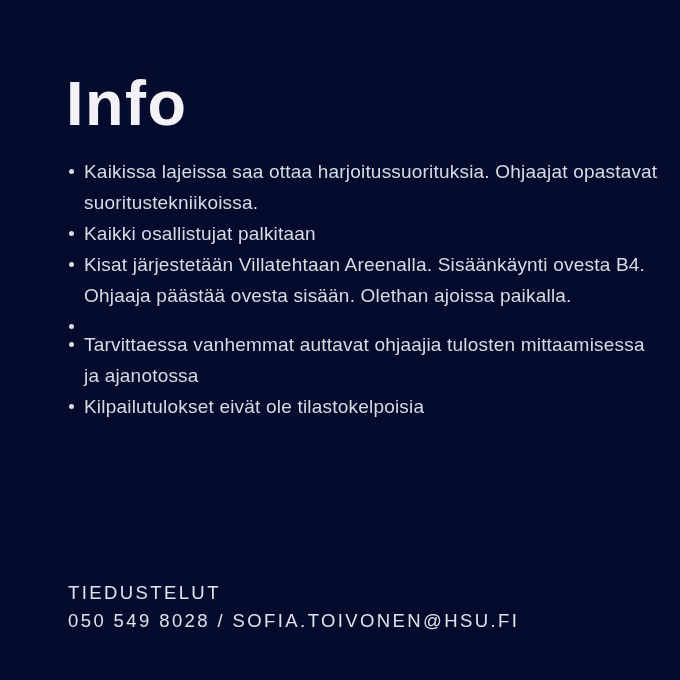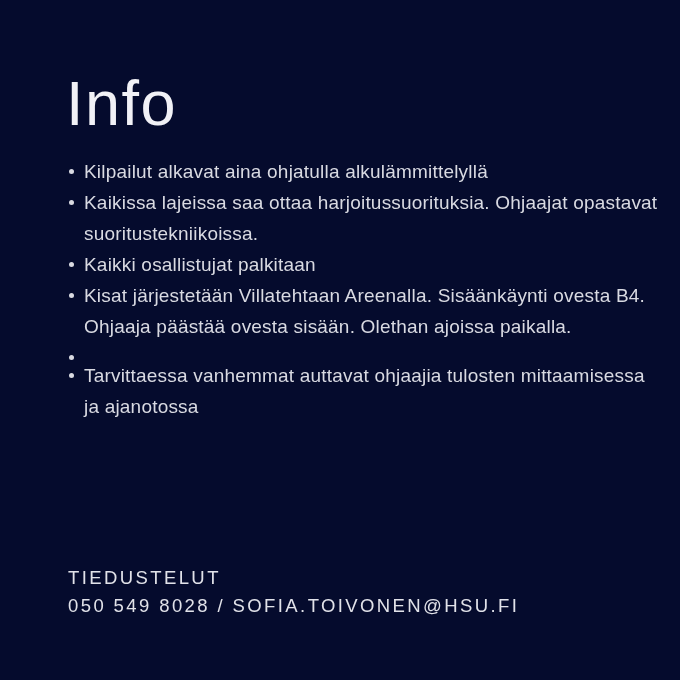--- a/index.html
+++ b/index.html
@@ -13,21 +13,21 @@
     position: relative;
     overflow: hidden;
   }
   .page-title {
     position: absolute;
     left: 66px;
     top: 70px;
     margin: 0;
     font-size: 63px;
     line-height: 66px;
-    font-weight: 400;
+    font-weight: 700;
     letter-spacing: 1.5px;
     color: #f1f1f6;
     text-align: right;
   }
   .info-list {
     position: absolute;
     left: 68px;
     top: 156px;
     width: 596px;
     margin: 0;
@@ -43,60 +43,60 @@
     flex: 0 0 auto;
     width: 5px;
     height: 5px;
     border-radius: 50%;
     background: #d9dae2;
     margin: 13px 10px 0 1px;
   }
   .contact-block {
     position: absolute;
     left: 68px;
-    top: 564px;
+    top: 579px;
     font-size: 18.5px;
     line-height: 27.5px;
     font-weight: 300;
     letter-spacing: 2.4px;
     text-transform: uppercase;
     color: #e1e2e9;
   }
 </style>
 </head>
 <body>
 
 <div class="page">
 
   <h1 class="page-title">Info</h1>
 
   <ul class="info-list">
-    <li>
-      <span class="bullet-dot"></span>
-      <span>Kilpailut alkavat aina ohjatulla alkulämmittelyllä</span>
-    </li>
     <li>
       <span class="bullet-dot"></span>
       <span>Kaikissa lajeissa saa ottaa harjoitussuorituksia. Ohjaajat opastavat suoritustekniikoissa.</span>
     </li>
     <li>
       <span class="bullet-dot"></span>
       <span>Kaikki osallistujat palkitaan</span>
     </li>
     <li>
       <span class="bullet-dot"></span>
       <span>Kisat järjestetään Villatehtaan Areenalla. Sisäänkäynti ovesta B4. Ohjaaja päästää ovesta sisään. Olethan ajoissa paikalla.</span>
     </li>
     <li>
       <span class="bullet-dot"></span>
     </li>
     <li>
       <span class="bullet-dot"></span>
       <span>Tarvittaessa vanhemmat auttavat ohjaajia tulosten mittaamisessa ja ajanotossa</span>
     </li>
+    <li>
+      <span class="bullet-dot"></span>
+      <span>Kilpailutulokset eivät ole tilastokelpoisia</span>
+    </li>
   </ul>
 
   <div class="contact-block">
     <div>TIEDUSTELUT</div>
     <div>050 549 8028 / SOFIA.TOIVONEN@HSU.FI</div>
   </div>
 
 </div>
 
 </body></html>

